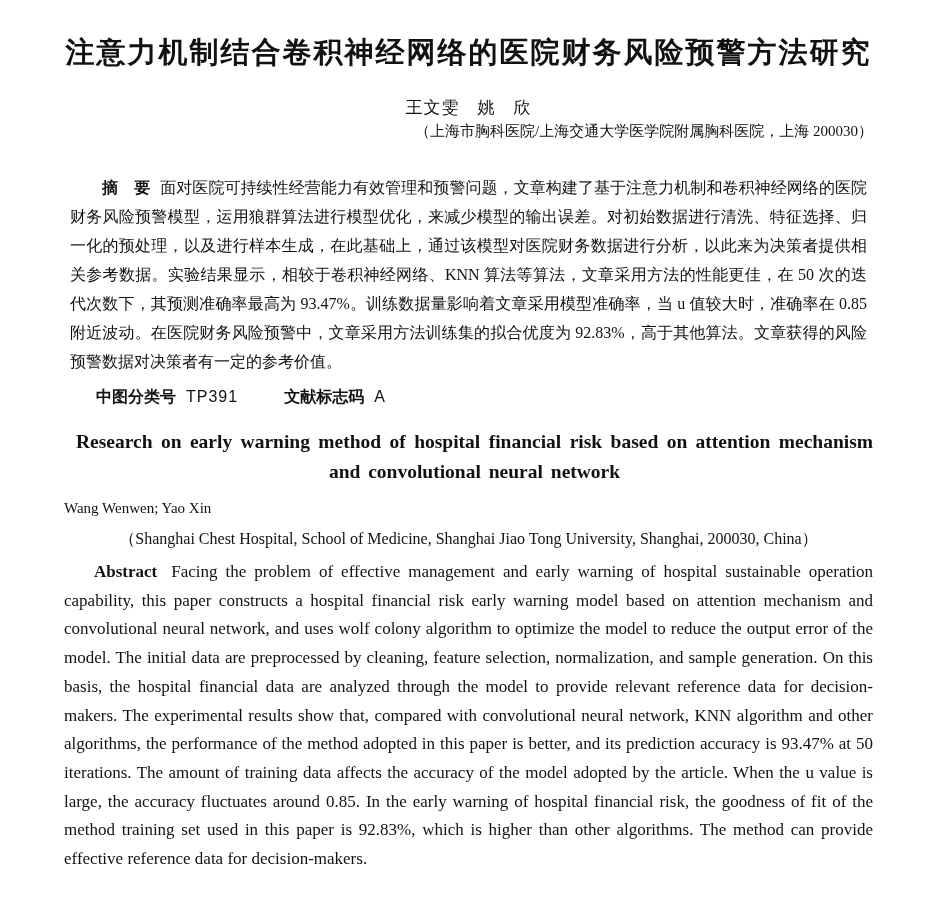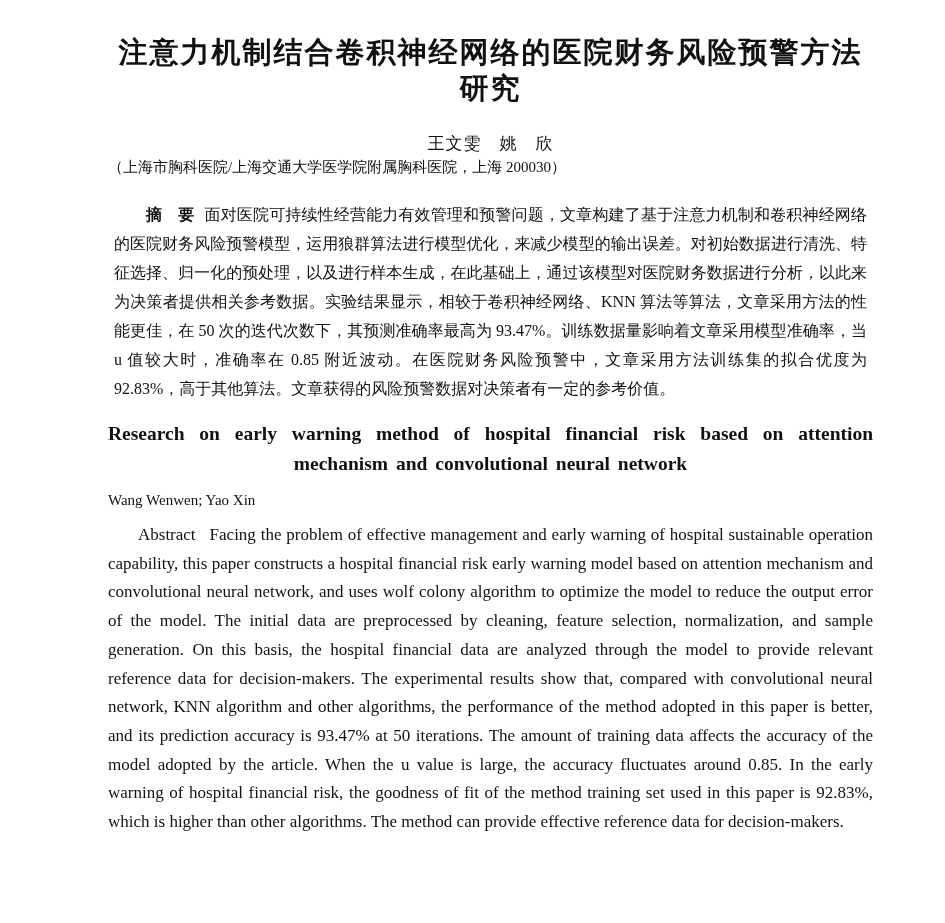--- a/index.html
+++ b/index.html
@@ -11,44 +11,44 @@
   body {
     width: 945px;
     height: 923px;
     overflow: hidden;
     font-family: "Liberation Serif", "DejaVu Serif", serif;
   }
   .page {
     box-sizing: border-box;
     width: 945px;
     height: 694px;
-    padding: 26px 72px 0 108px;
+    padding: 26px 72px 0 64px;
   }
   
   .title-zh {
     font-family: "Liberation Serif", "DejaVu Serif", serif;
     font-weight: bold;
     font-size: 29px;
     line-height: 36px;
     letter-spacing: 2px;
     text-align: center;
     margin: 8px 0 28px 0;
   }
   .authors-zh {
     text-align: center;
     font-size: 17px;
     line-height: 20px;
     margin-bottom: 4px;
     letter-spacing: 1px;
   }
   .affil-zh {
-    text-align: left;
+    text-align: right;
     font-size: 15px;
     line-height: 18px;
-    margin-bottom: 24px;
+    margin-bottom: 33px;
   }
   .para-zh {
     font-size: 16px;
     line-height: 29px;
     text-align: justify;
     text-indent: 32px;
     margin: 6px;
   }
   .label-zh {
     font-family: "Liberation Sans", "DejaVu Sans", sans-serif;
@@ -68,21 +68,21 @@
   }
   .clc-value:last-child { margin-right: 0; }
   
   .title-en {
     font-weight: bold;
     font-size: 19.5px;
     line-height: 30px;
     text-align: justify;
     text-align-last: center;
     word-spacing: 3px;
-    margin: 16px 0 12px 0;
+    margin: 16px 0 12px 12px;
   }
   .authors-en {
     text-align: left;
     font-size: 15px;
     line-height: 18px;
     margin-bottom: 12px;
   }
   .affil-en {
     text-align: center;
     font-size: 16px;
@@ -90,43 +90,47 @@
     margin-bottom: 10px;
   }
   .para-en {
     font-size: 17px;
     line-height: 28.7px;
     text-align: justify;
     text-indent: 30px;
     margin: 0;
   }
   .label-en {
-    font-weight: normal;
+    font-weight: bold;
     margin-right: 14px;
   }
 </style>
 </head>
 <body>
 
 <div class="page">
 
   <h1 class="title-zh">注意力机制结合卷积神经网络的医院财务风险预警方法研究</h1>
 
   <div class="authors-zh">王文雯　姚　欣</div>
 
   <div class="affil-zh">（上海市胸科医院/上海交通大学医学院附属胸科医院，上海 200030）</div>
 
   <p class="para-zh">
     <span class="label-zh">摘　要</span><span>面对医院可持续性经营能力有效管理和预警问题，文章构建了基于注意力机制和卷积神经网络的医院财务风险预警模型，运用狼群算法进行模型优化，来减少模型的输出误差。对初始数据进行清洗、特征选择、归一化的预处理，以及进行样本生成，在此基础上，通过该模型对医院财务数据进行分析，以此来为决策者提供相关参考数据。实验结果显示，相较于卷积神经网络、KNN 算法等算法，文章采用方法的性能更佳，在 50 次的迭代次数下，其预测准确率最高为 93.47%。训练数据量影响着文章采用模型准确率，当 u 值较大时，准确率在 0.85 附近波动。在医院财务风险预警中，文章采用方法训练集的拟合优度为 92.83%，高于其他算法。文章获得的风险预警数据对决策者有一定的参考价值。</span>
   </p>
 
 
+  <p class="clc-line">
+    <span class="label-zh">中图分类号</span><span class="clc-value">TP391</span><span class="label-zh">文献标志码</span><span class="clc-value">A</span>
+  </p>
 
   <h2 class="title-en">Research on early warning method of hospital financial risk based on attention mechanism and convolutional neural network</h2>
 
   <div class="authors-en">Wang Wenwen; Yao Xin</div>
 
+  <div class="affil-en">（Shanghai Chest Hospital, School of Medicine, Shanghai Jiao Tong University, Shanghai, 200030, China）</div>
 
   <p class="para-en">
     <span class="label-en">Abstract</span><span>Facing the problem of effective management and early warning of hospital sustainable operation capability, this paper constructs a hospital financial risk early warning model based on attention mechanism and convolutional neural network, and uses wolf colony algorithm to optimize the model to reduce the output error of the model. The initial data are preprocessed by cleaning, feature selection, normalization, and sample generation. On this basis, the hospital financial data are analyzed through the model to provide relevant reference data for decision-makers. The experimental results show that, compared with convolutional neural network, KNN algorithm and other algorithms, the performance of the method adopted in this paper is better, and its prediction accuracy is 93.47% at 50 iterations. The amount of training data affects the accuracy of the model adopted by the article. When the u value is large, the accuracy fluctuates around 0.85. In the early warning of hospital financial risk, the goodness of fit of the method training set used in this paper is 92.83%, which is higher than other algorithms. The method can provide effective reference data for decision-makers.</span>
   </p>
 
 </div>
 
 </body></html>

